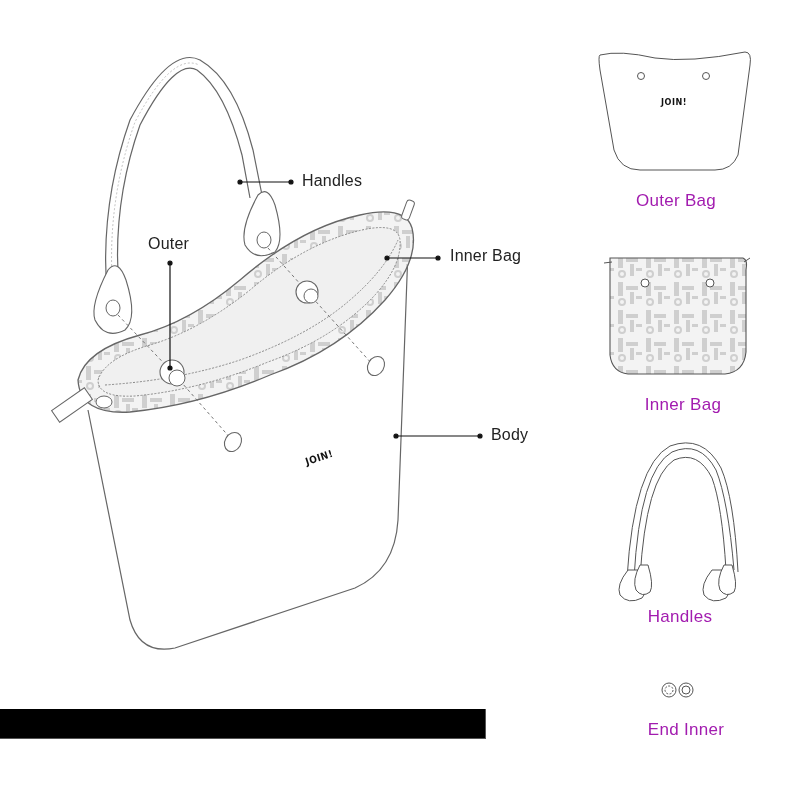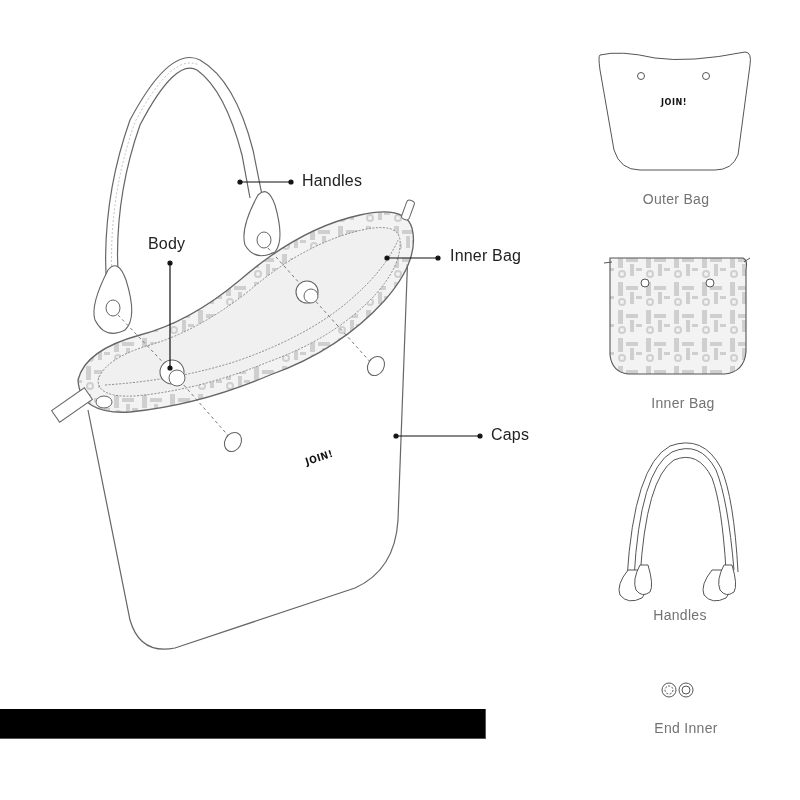--- a/index.html
+++ b/index.html
@@ -1,19 +1,19 @@
 <!DOCTYPE html>
 <html><head>
   <meta charset="utf-8">
   <style>
     html, body { margin: 0; padding: 0; background: #ffffff; }
     body { width: 800px; height: 800px; position: relative; overflow: hidden; font-family: "Liberation Sans", sans-serif; color: #222; }
     svg { position: absolute; left: 0; top: 0; }
     .callout { position: absolute; font-size: 16px; color: #222; letter-spacing: 0.2px; white-space: nowrap; }
-    .part-label { position: absolute; font-size: 14px; color: #737373; text-align: center; width: 200px; letter-spacing: 0.3px; }
+    .part-label { position: absolute; font-size: 17px; color: #a21caf; text-align: center; width: 200px; letter-spacing: 0.3px; }
     .logo { font-family: "DejaVu Sans Condensed", "DejaVu Sans", sans-serif; font-weight: bold; font-size: 9px; letter-spacing: 0.5px; color: #111; position: absolute; }
     .black-bar { position: absolute; left: 0; top: 709px; width: 485px; height: 29px; background: #000; border-right: 1px solid #555; border-bottom: 1px solid #555; }
   </style>
 </head>
 <body>
 
 <div>
   <svg width="800" height="800" viewBox="0 0 800 800">
     <defs>
       <pattern id="joinPattern" width="28" height="28" patternUnits="userSpaceOnUse">
@@ -108,23 +108,23 @@
       <circle cx="669" cy="690" r="7"></circle>
       <circle cx="669" cy="690" r="4" fill="none" stroke-dasharray="2 1.5"></circle>
       <circle cx="686" cy="690" r="7"></circle>
       <circle cx="686" cy="690" r="4" fill="none"></circle>
     </g>
   </svg>
 
   <div class="logo" style="left:305px; top:452px; transform: rotate(-18deg); font-size:10px;">JOIN!</div>
 
   <div class="callout" style="left:302px; top:172px;">Handles</div>
-  <div class="callout" style="left:148px; top:235px;">Body</div>
+  <div class="callout" style="left:148px; top:235px;">Outer</div>
   <div class="callout" style="left:450px; top:247px;">Inner Bag</div>
-  <div class="callout" style="left:491px; top:426px;">Caps</div>
+  <div class="callout" style="left:491px; top:426px;">Body</div>
 </div>
 
 <div class="logo" style="left:661px; top:97px;">JOIN!</div>
 <div class="part-label" style="left:576px; top:191px;">Outer Bag</div>
 <div class="part-label" style="left:583px; top:395px;">Inner Bag</div>
 <div class="part-label" style="left:580px; top:607px;">Handles</div>
 <div class="part-label" style="left:586px; top:720px;">End Inner</div>
 
 <div class="black-bar"></div>
 

